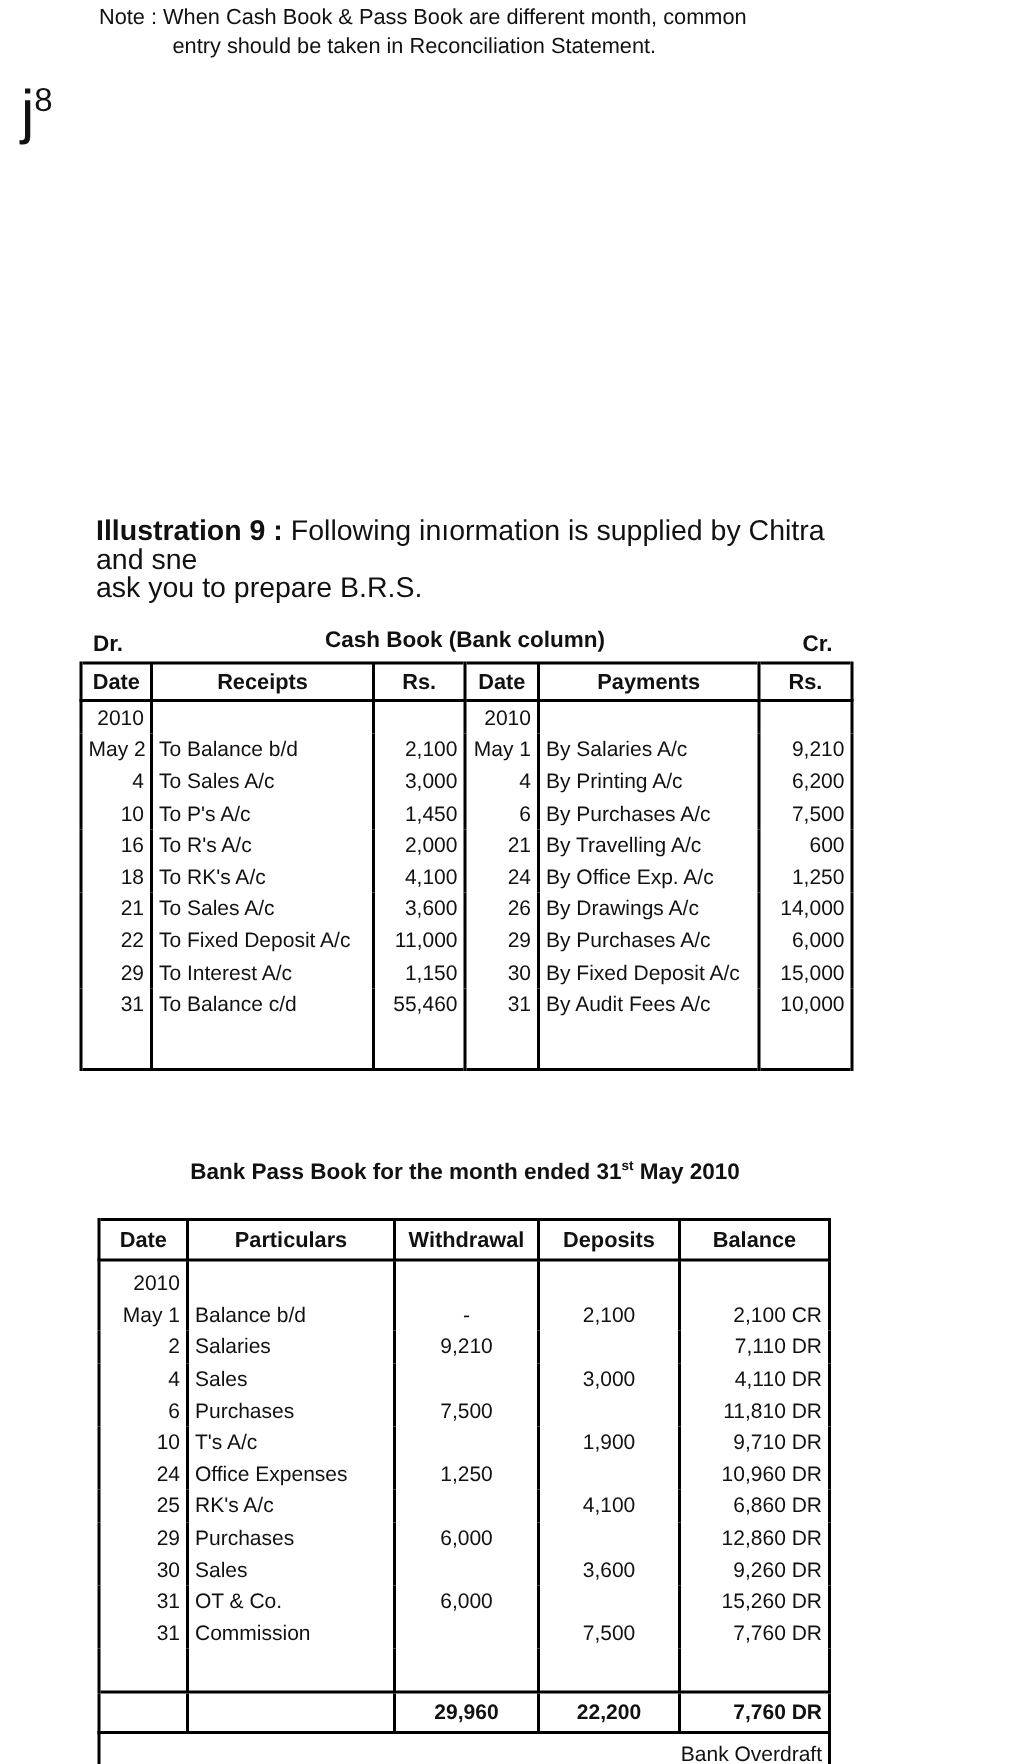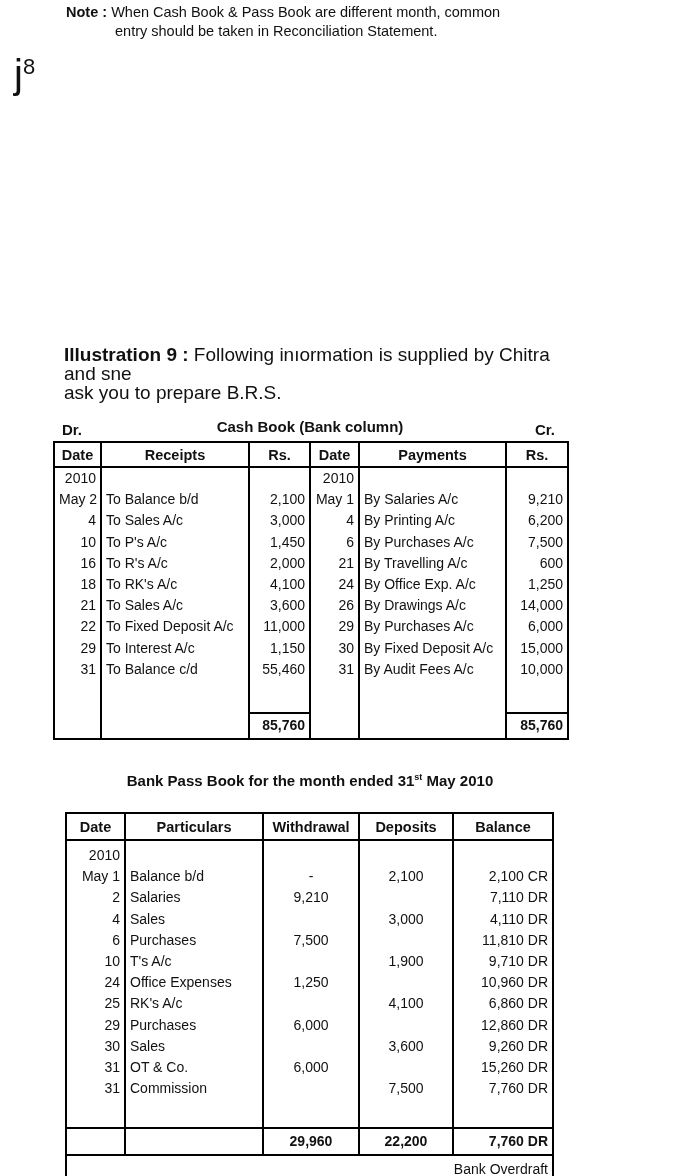--- a/index.html
+++ b/index.html
@@ -2,21 +2,21 @@
 <html><head>
 <meta charset="utf-8">
 <style>
   html, body { margin: 0; padding: 0; background: #ffffff; }
   body {
     width: 681px; height: 1176px; position: relative; overflow: hidden;
     font-family: "Liberation Sans", sans-serif; color: #111;
   }
   .abs { position: absolute; }
   .note { left: 66px; top: 3px; font-size: 14.5px; line-height: 19px; width: 520px; }
-  .note b { font-weight: bold; text-align: center; }
+  .note b { font-weight: normal; text-align: center; }
   .note .l2 { padding-left: 49px; display: block; }
   .glyph { left: 14px; top: 45px; font-size: 40px; line-height: 44px; }
   .glyph sup { font-size: 22px; vertical-align: 14px; }
   .illus { left: 64px; top: 345px; font-size: 19px; line-height: 19px; width: 500px; }
   .cb-title { left: 53px; width: 514px; top: 418px; text-align: center; font-size: 15px; font-weight: bold; }
   .drcr { top: 421px; font-size: 15px; font-weight: bold; }
 
   table { border-collapse: collapse; font-size: 14px; border-radius: 16px; }
   td, th { padding: 0 4px; border-left: 2.5px solid #000; border-right: 2.5px solid #000; }
 
@@ -164,28 +164,20 @@
       <td class="r">10,000</td>
     </tr>
     <tr class="pad">
       <td></td>
         <td></td>
         <td></td>
       <td></td>
         <td></td>
         <td></td>
     </tr>
-    <tr class="tot">
-      <td style="border-top:none"></td>
-      <td style="border-top:none"></td>
-      <td class="r">85,760</td>
-      <td style="border-top:none"></td>
-      <td style="border-top:none"></td>
-      <td class="r">85,760</td>
-    </tr>
   </tbody>
 </table>
 
 <div class="abs pb-title">
   <span>Bank Pass Book for the month ended 31</span><sup>st</sup><span> May 2010</span>
 </div>
 
 <table class="abs pb">
   <colgroup>
     <col style="width:59px">

